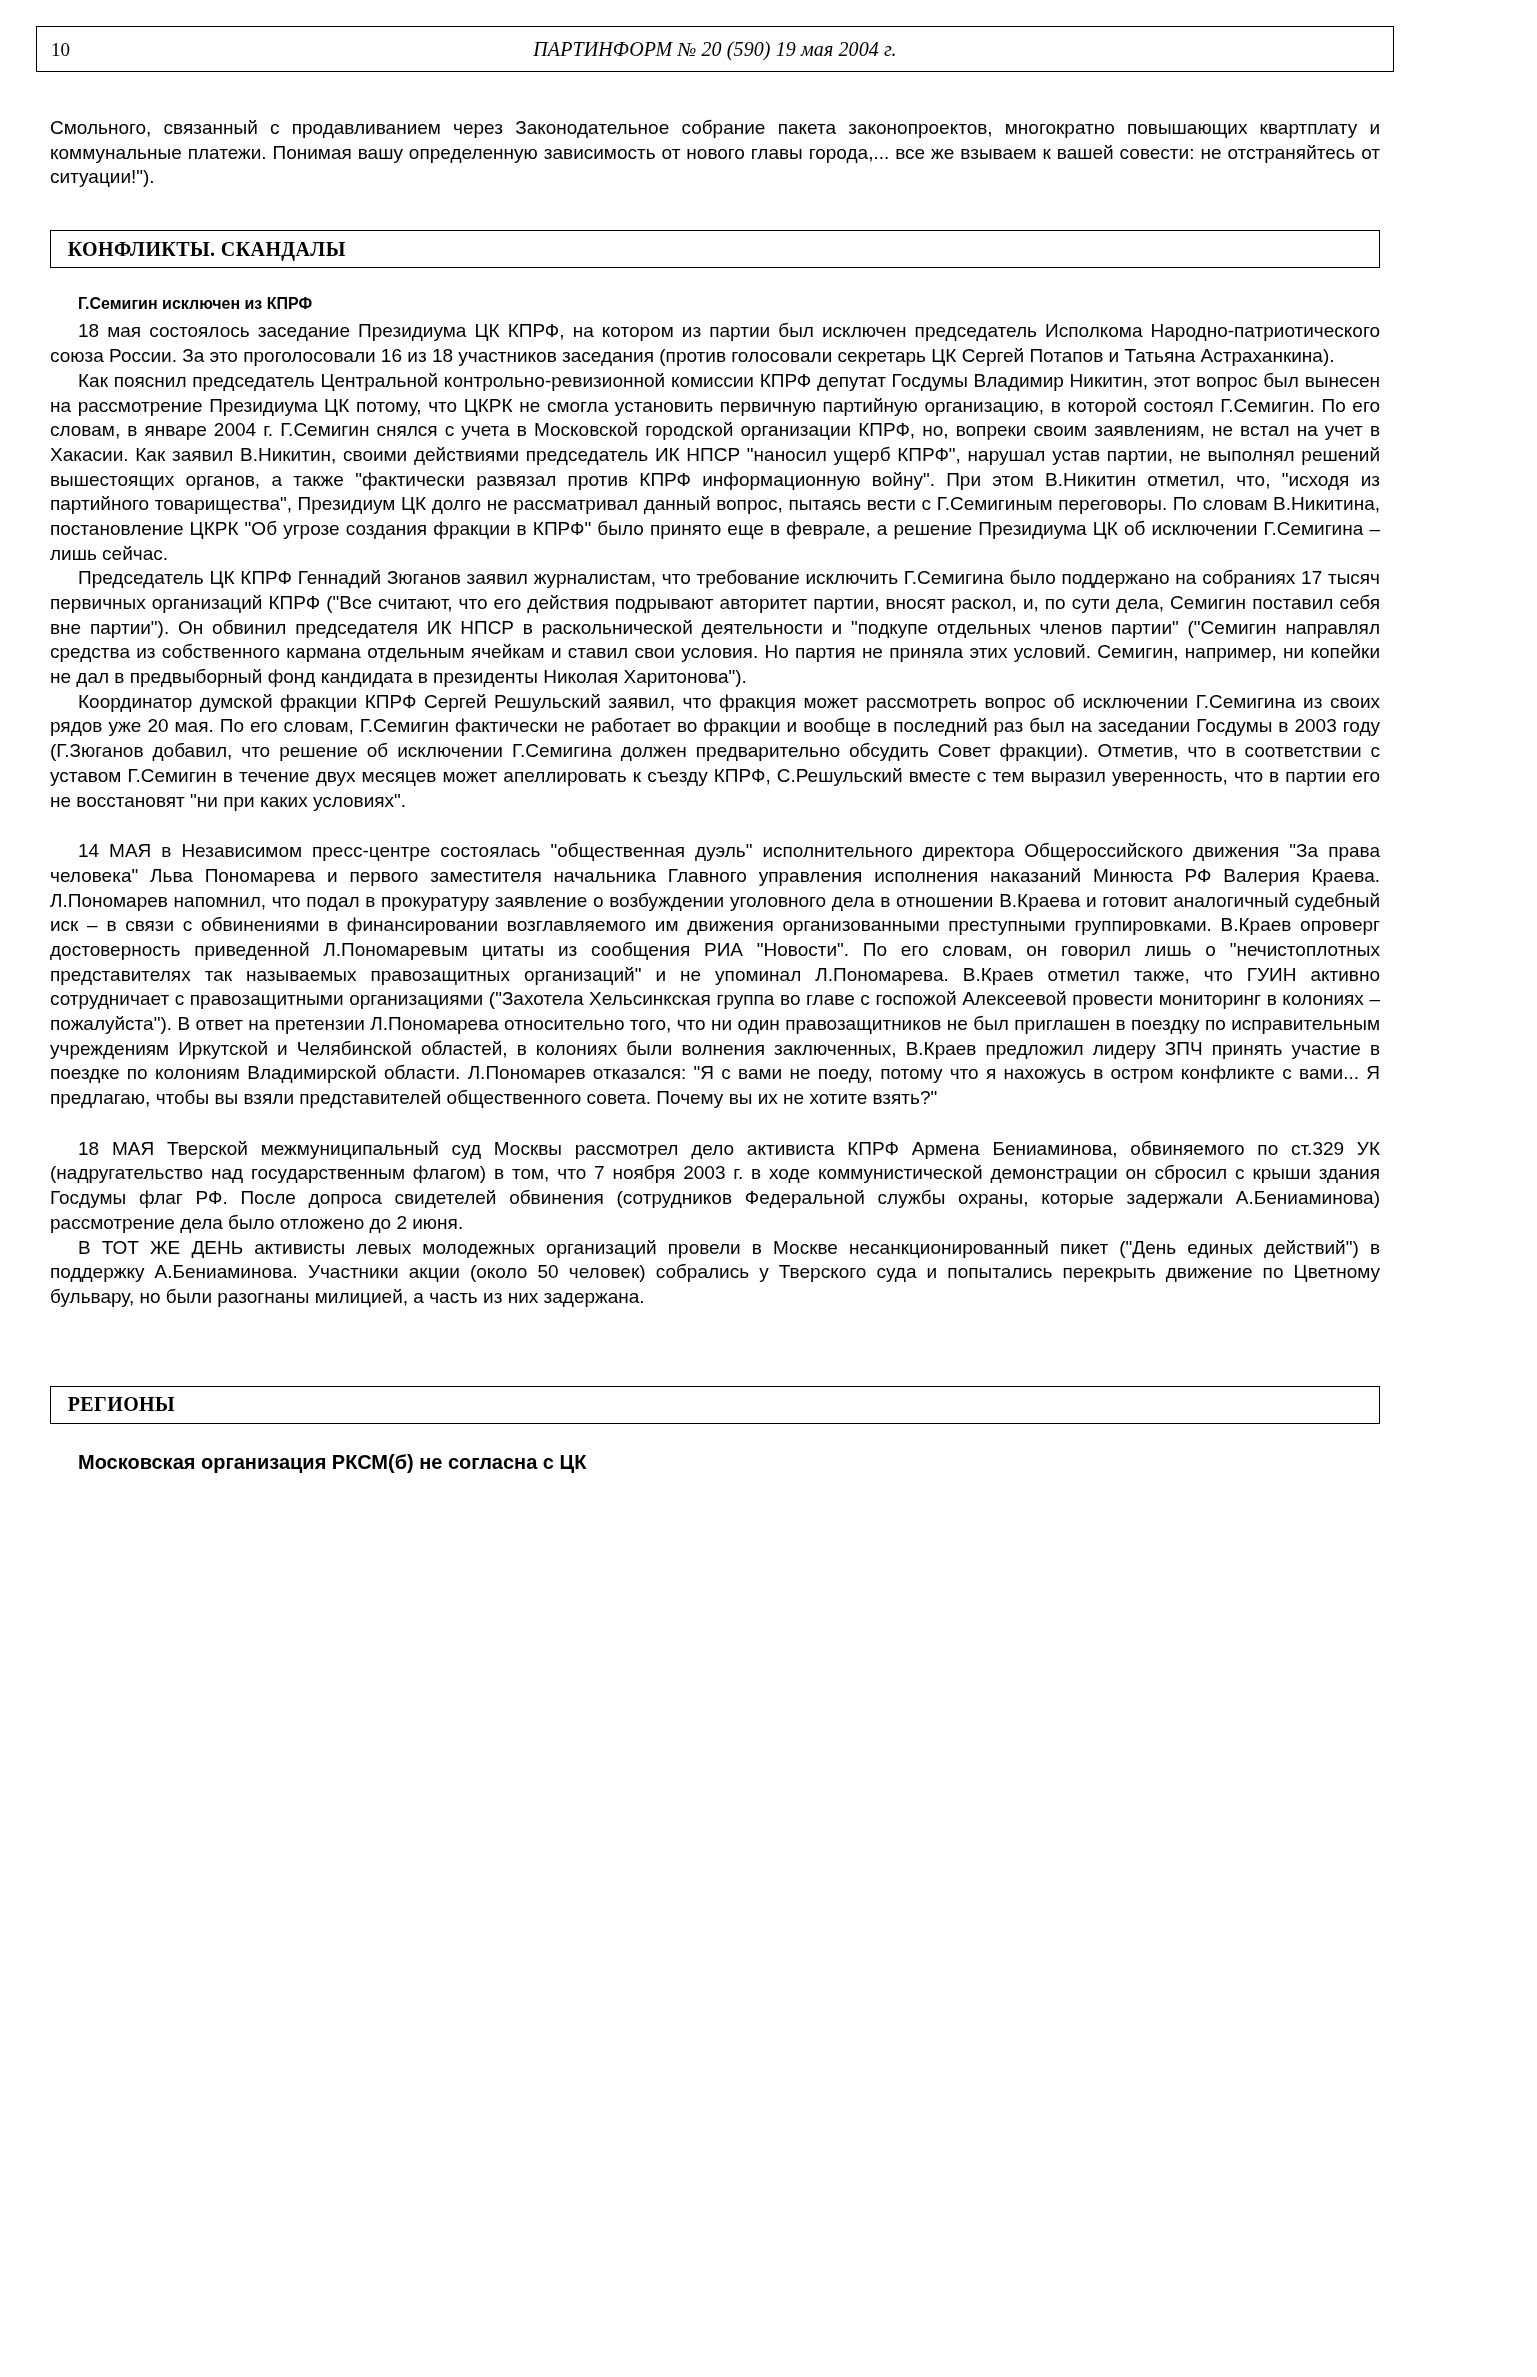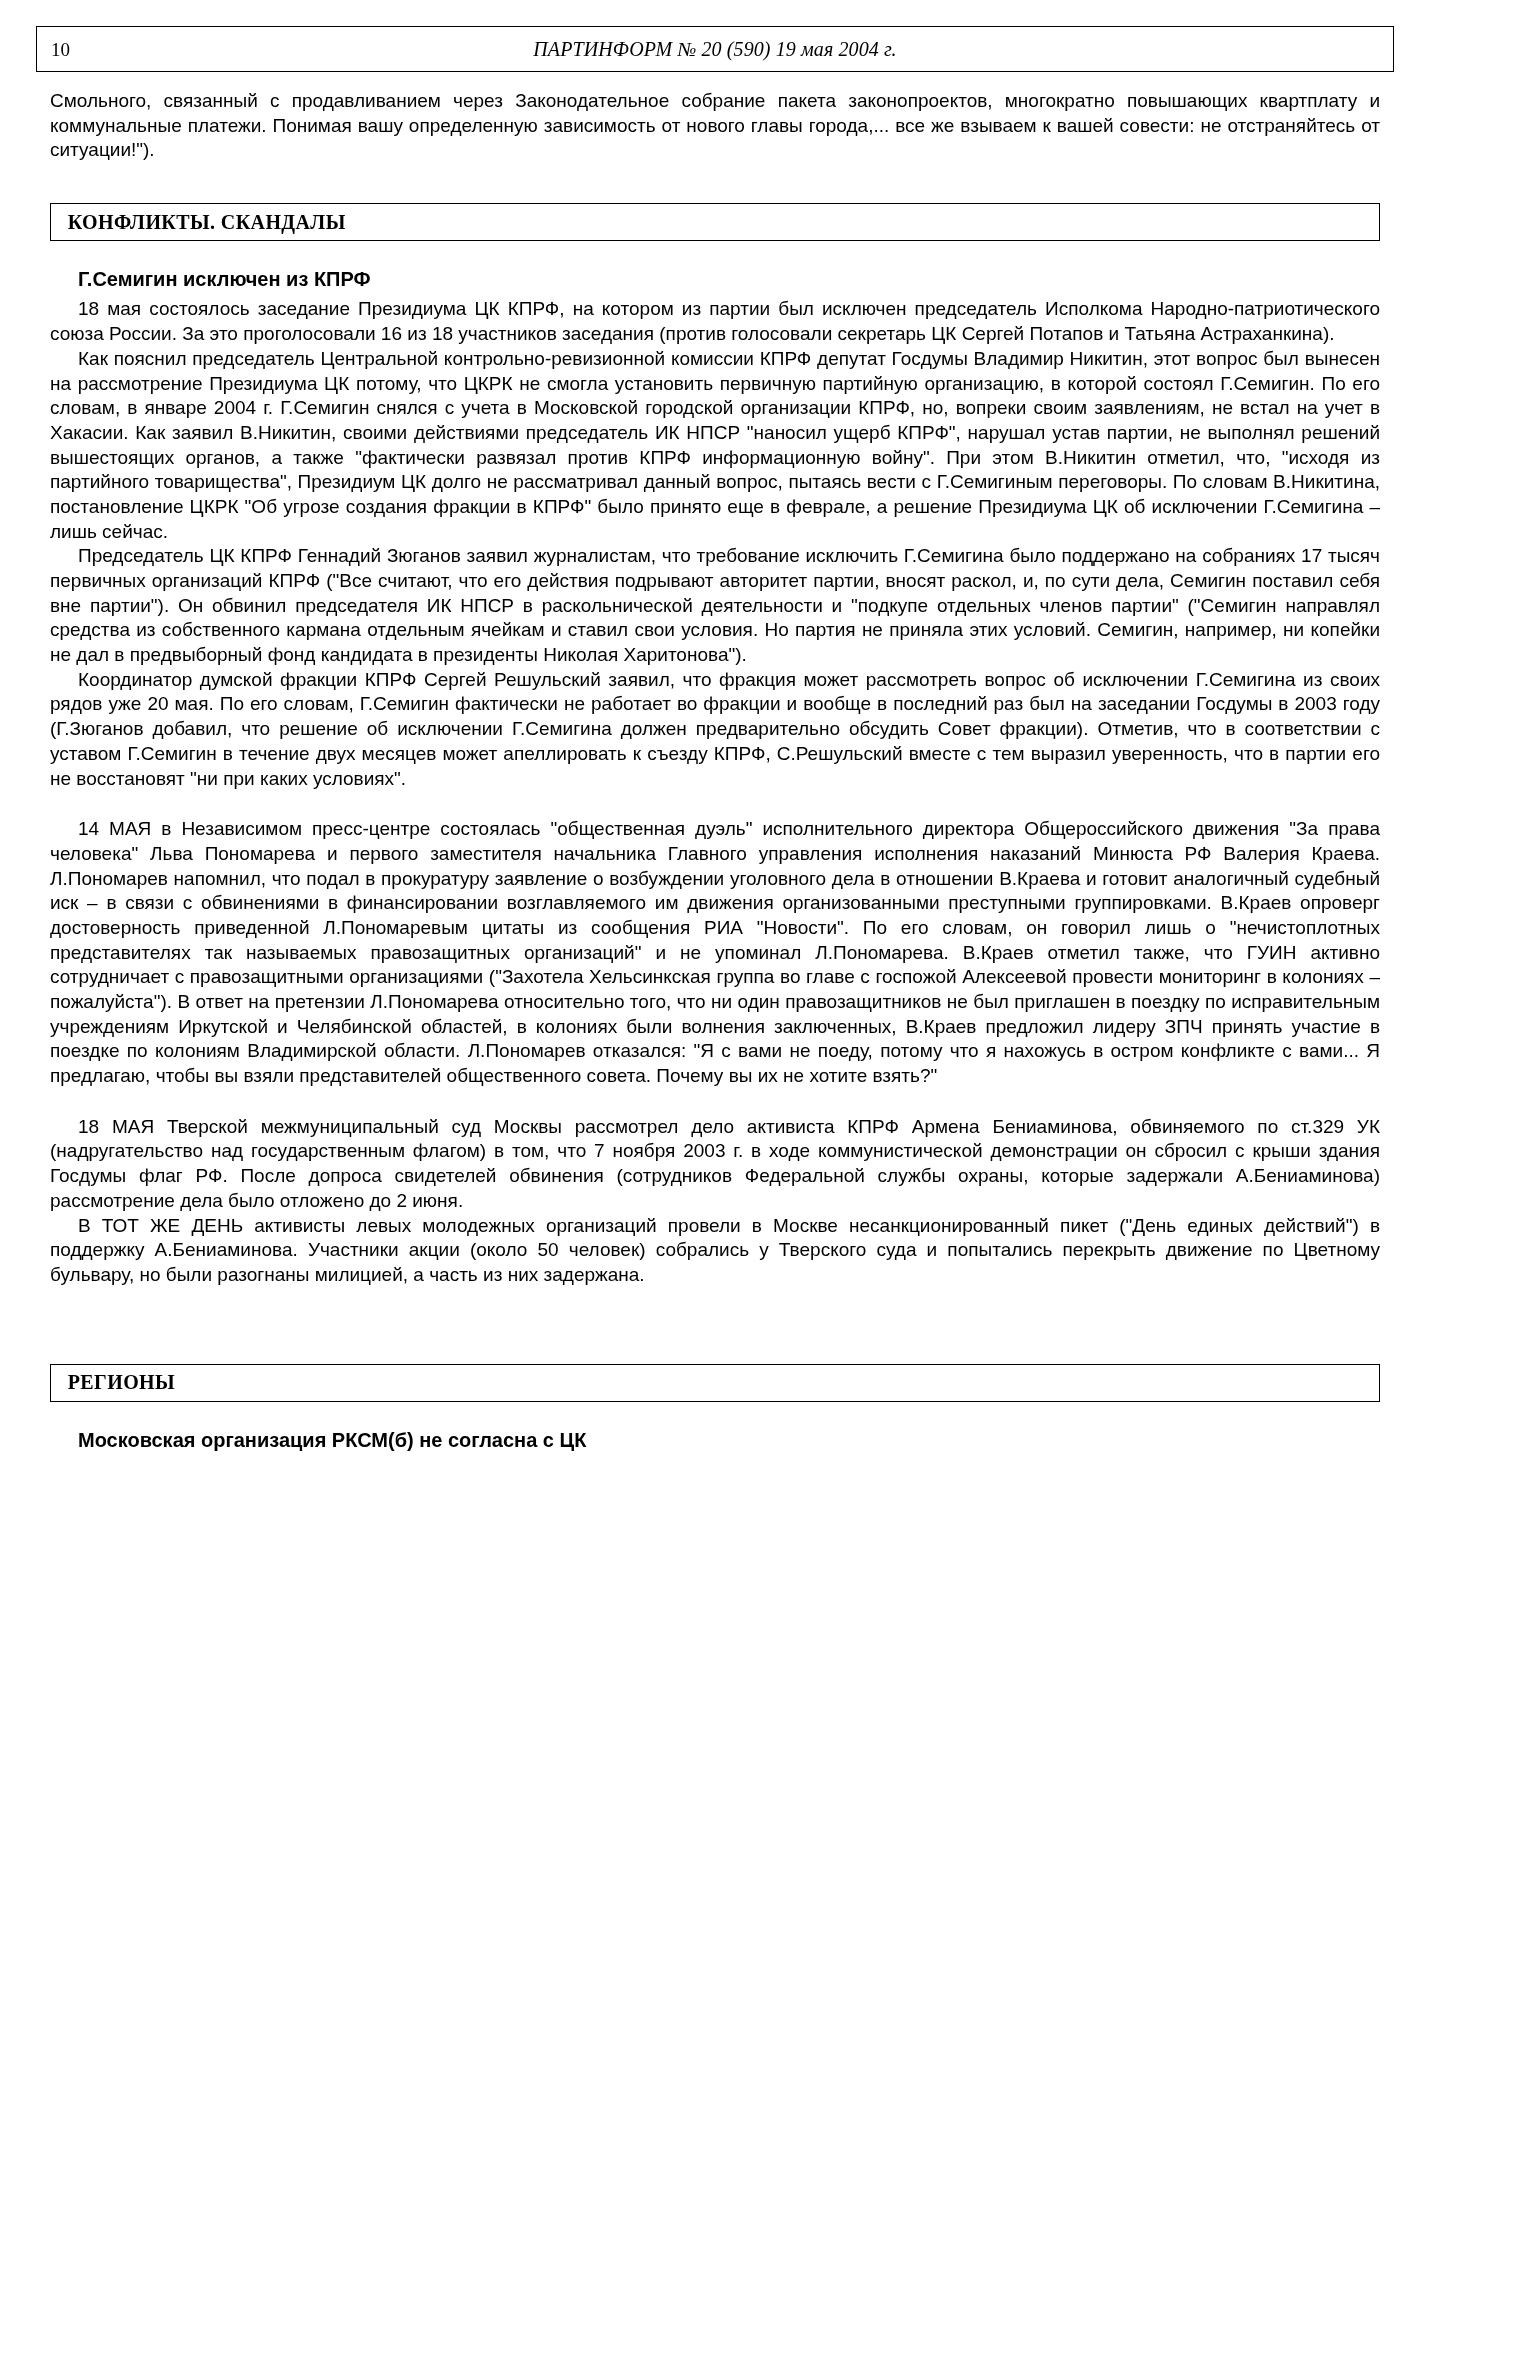--- a/index.html
+++ b/index.html
@@ -51,21 +51,21 @@
     font-size: 19px;
     line-height: 1.30;
     text-align: justify;
     margin: 0;
     text-indent: 0;
   }
   p.indent {
     text-indent: 28px;
   }
   .lead-block {
-    margin-top: 17px;
+    margin-top: 44px;
   }
   .gap-md { height: 26px; }
   .gap-lg { height: 36px; }
   
   .section-bar {
     border: 1.9px solid #000;
     height: 38px;
     display: flex;
     align-items: center;
     padding-left: 16.7px;
@@ -74,21 +74,21 @@
     margin-bottom: 27px;
   }
   .section-bar .label {
     font-family: "Liberation Serif", serif;
     font-weight: bold;
     font-size: 20px;
     letter-spacing: 0.4px;
   }
   
   h2.article-title {
-    font-size: 20px;
+    font-size: 16px;
     font-weight: bold;
     margin: 0 0 6.4px 0;
     padding-left: 28px;
   }
   h2.article-title.big {
     font-size: 20px;
     padding-left: 28px;
   }
   .region-title {
     margin-top: 28px;

